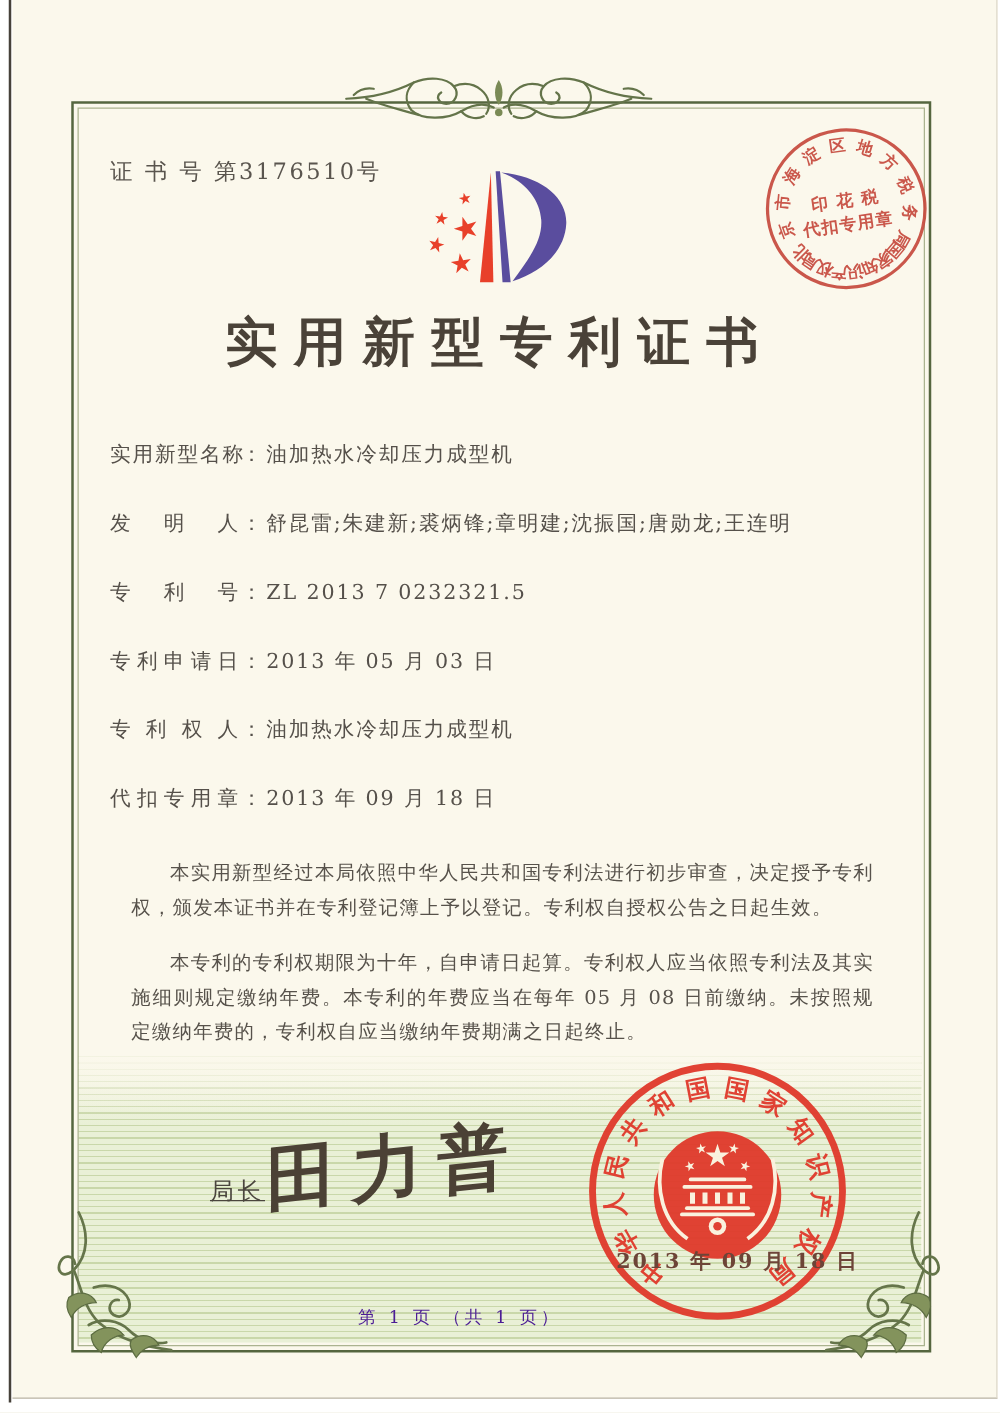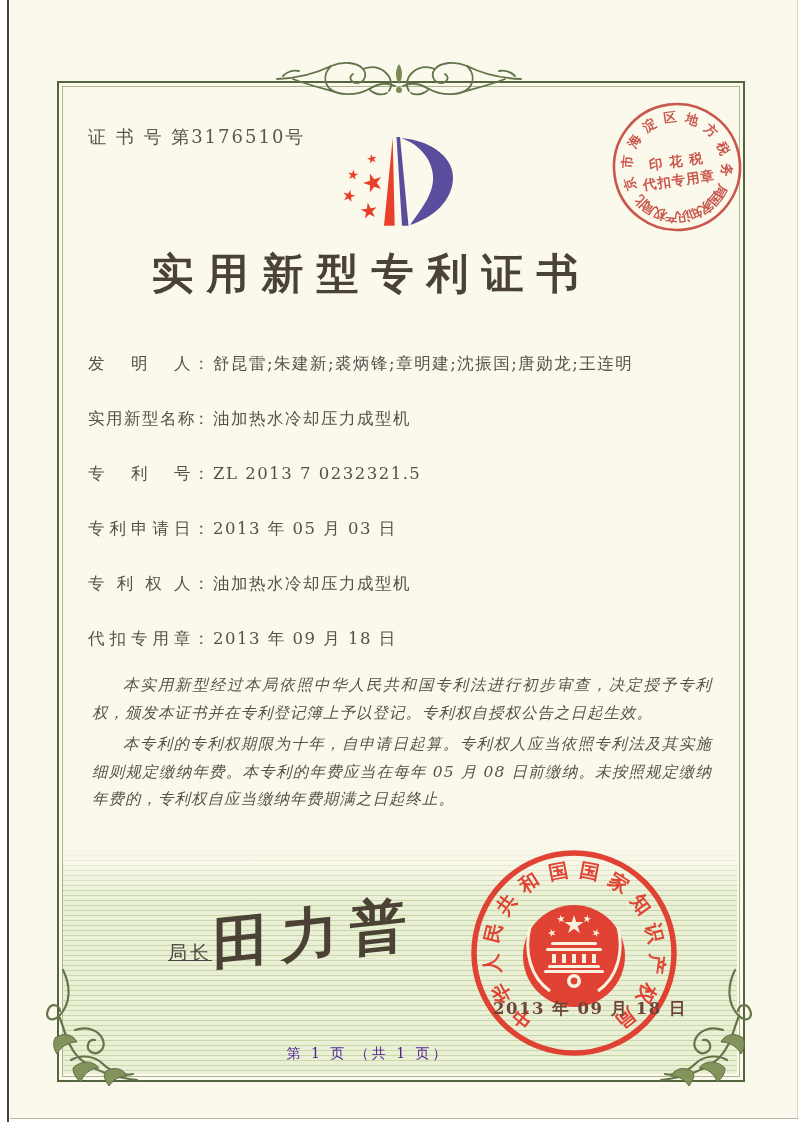--- a/index.html
+++ b/index.html
@@ -19,29 +19,29 @@
       background:linear-gradient(to bottom,#fbf8ec, rgba(251,248,236,0));}
 
   
   .frame{position:absolute;left:57px;top:81px;width:684px;height:997px;border:2px solid #55663f;z-index:1;}
   .frame-inner{position:absolute;inset:3px;border:1px solid #77865299;}
 
   .ornament{position:absolute;z-index:1;}
 
   
   .cert-number{position:absolute;left:88px;top:125px;font-size:18px;letter-spacing:2px;z-index:2;color:#5a554e;}
-  .title{position:absolute;left:0;top:246px;width:743px;text-align:center;font-size:42px;font-weight:bold;
+  .title{position:absolute;left:0;top:246px;width:800px;text-align:center;font-size:42px;font-weight:bold;
          letter-spacing:13px;color:#4a4238;z-index:2;}
   .fields{position:absolute;left:88px;top:352px;width:640px;z-index:2;font-size:16.5px;letter-spacing:1.5px;}
   .field-row{margin-bottom:31px;line-height:24px;white-space:nowrap;}
   .flabel{display:inline-block;width:104px;text-align:justify;text-align-last:justify;}
   .fcolon{margin:0 2px 0 1px;}
   .paragraphs{position:absolute;left:88px;top:668px;width:628px;z-index:2;font-size:15.5px;
       line-height:27.6px;letter-spacing:1px;text-align:justify;text-justify:inter-ideograph;color:#57524b;}
-  .paragraphs p{margin:4px;text-indent:2em;font-style:italic;}
+  .paragraphs p{margin:17px;text-indent:2em;}
 
   .director-label{position:absolute;left:168px;top:940px;font-size:19px;letter-spacing:3px;z-index:2;color:#4a453d;text-decoration:underline;}
   .signature{position:absolute;left:212px;top:896px;font-size:57px;font-weight:bold;letter-spacing:12px;
       color:#4b4135;transform:rotate(-6deg) skewX(-6deg);z-index:2;}
 
   .issue-date{position:absolute;left:493px;top:998px;font-size:16.5px;letter-spacing:1.5px;
       color:#6d4437;z-index:3;font-weight:bold;}
   .footer{position:absolute;left:368px;top:1045px;transform:translateX(-50%);font-size:14px;
       letter-spacing:3px;z-index:2;color:#4c1d95;white-space:nowrap;}
 
@@ -151,24 +151,24 @@
     </g>
     <polygon fill="#e8402a" points="54.7,6 56.7,93.7 46,93.7"></polygon>
     <polygon fill="#5a4d9e" points="58.5,5 62,5 70.5,93.7 64,93.7"></polygon>
     <path fill="#5a4d9e" d="M63,6 C96,9 116,27 115,47 C114,68 97,85 72,93 C86,74 96,60 95,44 C94,27 81,12 63,6 Z"></path>
   </svg>
 
   <div class="title">实用新型专利证书</div>
 
   <div class="fields">
     <div class="field-row">
+      <span class="flabel">实用新型名称</span><span class="fcolon">：</span><span>油加热水冷却压力成型机</span>
+    </div>
+    <div class="field-row">
       <span class="flabel">发明人</span><span class="fcolon">：</span><span>舒昆雷;朱建新;裘炳锋;章明建;沈振国;唐勋龙;王连明</span>
-    </div>
-    <div class="field-row">
-      <span class="flabel">实用新型名称</span><span class="fcolon">：</span><span>油加热水冷却压力成型机</span>
     </div>
     <div class="field-row">
       <span class="flabel">专利号</span><span class="fcolon">：</span><span>ZL 2013 7 0232321.5</span>
     </div>
     <div class="field-row">
       <span class="flabel">专利申请日</span><span class="fcolon">：</span><span>2013 年 05 月 03 日</span>
     </div>
     <div class="field-row">
       <span class="flabel">专利权人</span><span class="fcolon">：</span><span>油加热水冷却压力成型机</span>
     </div>

